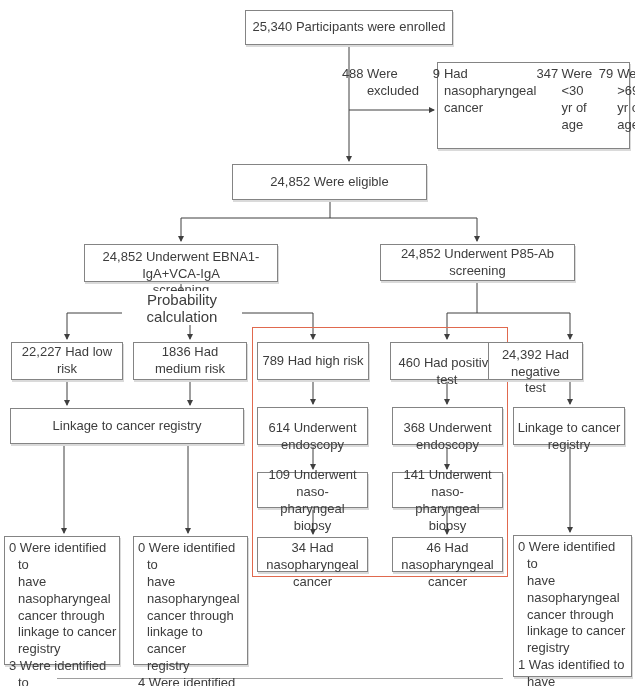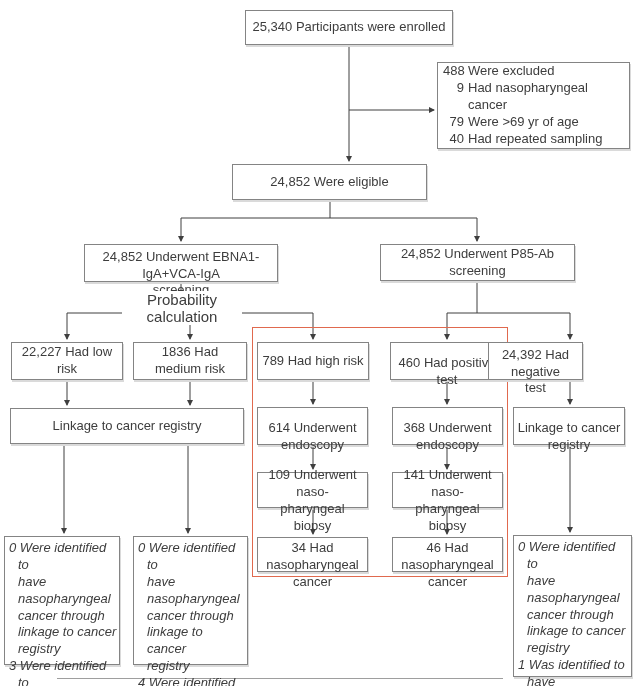--- a/index.html
+++ b/index.html
@@ -20,26 +20,26 @@
     border:1px solid #848484;
     box-shadow:1px 2px 0 #dadada;
     font-size:13px; line-height:1.3;
   }
   .center { display:flex; align-items:center; justify-content:center; text-align:center; padding:2px 3px; }
   .pre { white-space:pre-line;margin-top:22px; }
   .flow-label {
     position:absolute; z-index:3; background:#fff;
     font-size:15px; text-align:center; padding:0 2px;
   }
-  .stack { display:flex; flex-direction:column; justify-content:center; height:100%; padding:3px 5px; }
+  .stack { display:flex; justify-content:center; height:100%; padding:3px 5px; }
   .ex-line { display:flex; }
   .ex-num { width:21px; text-align:right; margin-right:4px; flex:none; }
   .ex-txt { flex:1; }
   .outcome-items { padding:3px 2px 3px 4px; }
-  .hang { padding-left:9px; text-indent:-9px; white-space:pre-line;font-style:italic; }
+  .hang { padding-left:9px; text-indent:-9px; white-space:pre-line; }
 </style>
 </head>
 <body>
 
 <div class="canvas">
 
   <svg class="connectors" width="635" height="686" viewBox="0 0 635 686">
     <defs>
       <marker id="ah" markerWidth="8" markerHeight="8" refX="5" refY="3" orient="auto" markerUnits="userSpaceOnUse">
         <path d="M0,0 L6,3 L0,6 Z" fill="#3f3f3f"></path>
@@ -89,20 +89,24 @@
         <div class="ex-line">
           <span class="ex-num">488</span>
           <span class="ex-txt">Were excluded</span>
         </div>
 
         <div class="ex-line">
           <span class="ex-num">9</span>
           <span class="ex-txt">Had nasopharyngeal cancer</span>
         </div>
 
+        <div class="ex-line">
+          <span class="ex-num">347</span>
+          <span class="ex-txt">Were &lt;30 yr of age</span>
+        </div>
 
         <div class="ex-line">
           <span class="ex-num">79</span>
           <span class="ex-txt">Were &gt;69 yr of age</span>
         </div>
 
 
         <div class="ex-line">
           <span class="ex-num">40</span>
           <span class="ex-txt">Had repeated sampling</span>

